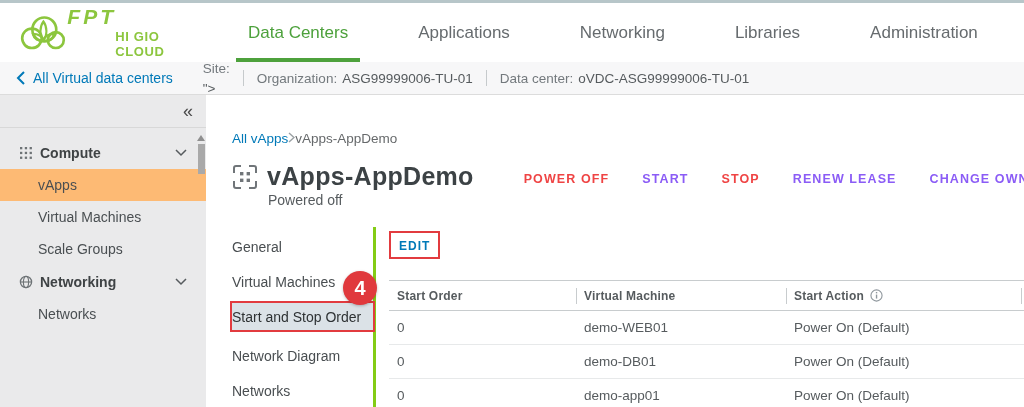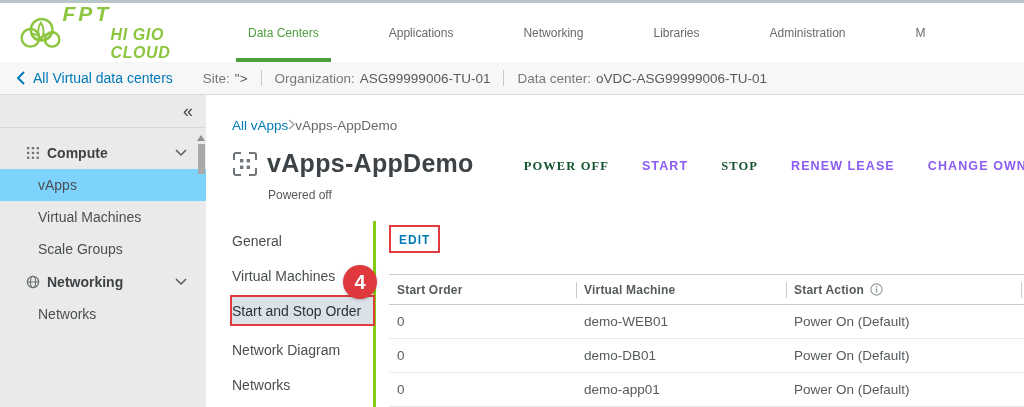--- a/index.html
+++ b/index.html
@@ -6,72 +6,72 @@
   html,body { width:1024px; height:407px; overflow:hidden; background:#fff;
               font-family:"Liberation Sans", sans-serif; }
   .page { width:1024px; height:407px; position:relative; overflow:hidden; }
 
   
   .topnav { height:62px; border-top:3px solid #b7c6c9; background:#fff;
             display:flex; align-items:stretch; }
   .logo { display:flex; align-items:center; padding-left:16px; width:196px; flex-shrink:0; cursor:pointer; }
   .logo-text { display:flex; flex-direction:column; justify-content:center; }
   .logo-l1 { font-size:21px; font-weight:bold; font-style:italic; color:#8CC63E; letter-spacing:3px; line-height:1.05; }
-  .logo-l2 { font-size:16px; font-weight:bold; font-style:italic; color:#8CC63E; letter-spacing:0.6px;margin-left:48px; }
+  .logo-l2 { font-size:13px; font-weight:bold; color:#8CC63E; letter-spacing:0.6px;margin-left:48px; }
   .nav-items { display:flex; margin-left:40px; }
   .nav-item { display:flex; align-items:center; padding:0 12px; margin-right:46px;
-              font-size:12px; color:#666b6e; cursor:pointer; position:relative; white-space:nowrap; }
+              font-size:17px; color:#666b6e; cursor:pointer; position:relative; white-space:nowrap; }
   .nav-item.active { color:#4DA13C; }
   .nav-item.active::after { content:''; position:absolute; left:0; right:0; bottom:0; height:4px; background:#4DA13C; }
 
   
   .context-bar { height:33px; background:#f7f7f8; border-bottom:1px solid #dcdcdc;
                  display:flex; align-items:center; font-size:13.5px; color:#73797d; }
   .back-link { color:#0079B8; margin-left:16px; display:flex; gap:8px; align-items:center;
                font-size:14px; cursor:pointer; text-decoration:none; }
   .ctx { display:flex; gap:5px; white-space:nowrap; }
-  .ctx-site { margin-left:30px; }
+  .ctx-site { margin-left:30px;flex-direction:column; }
   .ctx .val { color:#565b5e; }
   .ctx-sep { width:1px; height:16px; background:#c6cacc; margin:0 13px; }
 
   
   .content-row { display:flex; height:312px; }
 
   
   .sidebar { width:206px; background:#eaeaeb; position:relative; flex-shrink:0; }
   .sidebar-head { height:33px; border-bottom:1px solid #d8d8d8; display:flex;
                   justify-content:flex-end; align-items:center; padding-right:13px; }
   .collapse { font-size:18px; color:#4a4a4a; cursor:pointer; line-height:1; }
   .side-list { padding-top:8px; }
-  .side-group { height:33px; display:flex; align-items:center; padding-left:26px; position:relative;
+  .side-group { height:33px; display:flex; align-items:center; padding-left:19px; position:relative;
                 font-weight:bold; font-size:14px; color:#3f4345; cursor:pointer; }
   .side-group .gicon { margin-right:7px; display:flex; }
   .side-group .chev { position:absolute; right:19px; display:flex; }
   .side-item { height:32px; display:flex; align-items:center; padding-left:38px;
                font-size:14px; color:#4a4f52; cursor:pointer; }
-  .side-item.selected { background:#7dd3fc; }
+  .side-item.selected { background:#fdba74; }
   .sb-arrow { position:absolute; top:40px; right:1px; width:0; height:0;
               border-left:4px solid transparent; border-right:4px solid transparent;
               border-bottom:6px solid #8f8f8f; cursor:pointer; }
   .sb-thumb { position:absolute; top:49px; right:1px; width:7px; height:30px; background:#a9a9a9; cursor:pointer; }
 
   
   .main { flex:1; background:#fff; padding-left:26px; display:flex; flex-direction:column; overflow:hidden; }
-  .vapps-breadcrumb { margin-top:23px; font-size:13.5px; display:flex; align-items:center; }
+  .vapps-breadcrumb { margin-top:36px; font-size:13.5px; display:flex; align-items:center; }
   .vapps-breadcrumb .bc-link { color:#0079B8; cursor:pointer; text-decoration:none; }
   .vapps-breadcrumb .bc-current { color:#66696b; }
   .title-row { margin-top:16px; display:flex; align-items:center; }
   .vapp-icon { margin-right:9px; display:flex; }
   .page-title { font-size:25px; color:#3c4245; letter-spacing:0.3px; white-space:nowrap; }
   .actions { display:flex; align-items:center; margin-left:50px; gap:33px; margin-top:5px; }
   .action { font-size:12.5px; font-weight:bold; letter-spacing:1.1px; color:#8b5cf6;
             cursor:pointer; white-space:nowrap; display:flex; align-items:center; gap:7px;
             background:none; border:none; font-family:inherit; }
-  .action.disabled { color:#14532d; cursor:default;font-family:Liberation Serif, serif; }
-  .status-line { margin-left:36px; font-size:12px; color:#565b5e; margin-top:10px; }
+  .action.disabled { color:#ef4444; cursor:default; }
+  .status-line { margin-left:36px; font-size:14px; color:#565b5e; margin-top:1px; }
 
   .detail-body { display:flex; flex:1; margin-top:19px; }
   .tabs-col { width:144px; border-right:3px solid #84cc16; flex-shrink:0; padding-top:2px; }
   .tab { height:35px; display:flex; align-items:center; font-size:14px; color:#494e51;
          cursor:pointer; position:relative; }
   .tab.selected { background:#dbe2e7; color:#2e3234; }
   .tab.annotated { outline:2px solid #E23B3F; height:27px; margin:4px 0 8px 0; }
   .num-badge { position:absolute; top:-32px; right:-4px; width:34px; height:34px; border-radius:50%;
                background:#E0393D; color:#fff; font-size:20px; font-weight:bold;
                display:flex; align-items:center; justify-content:center;

